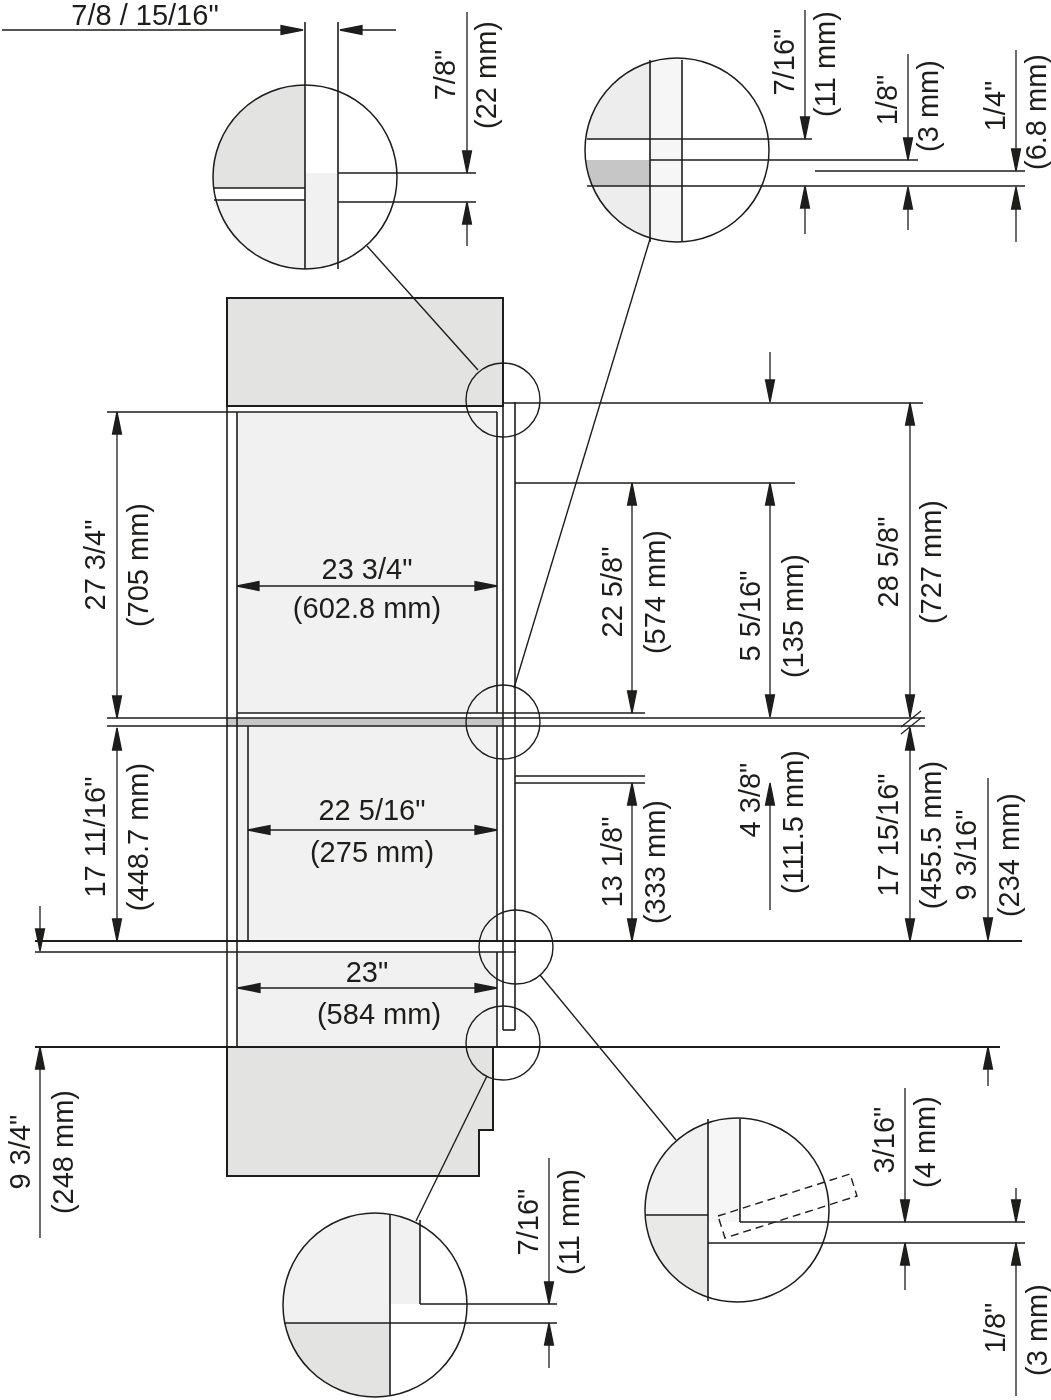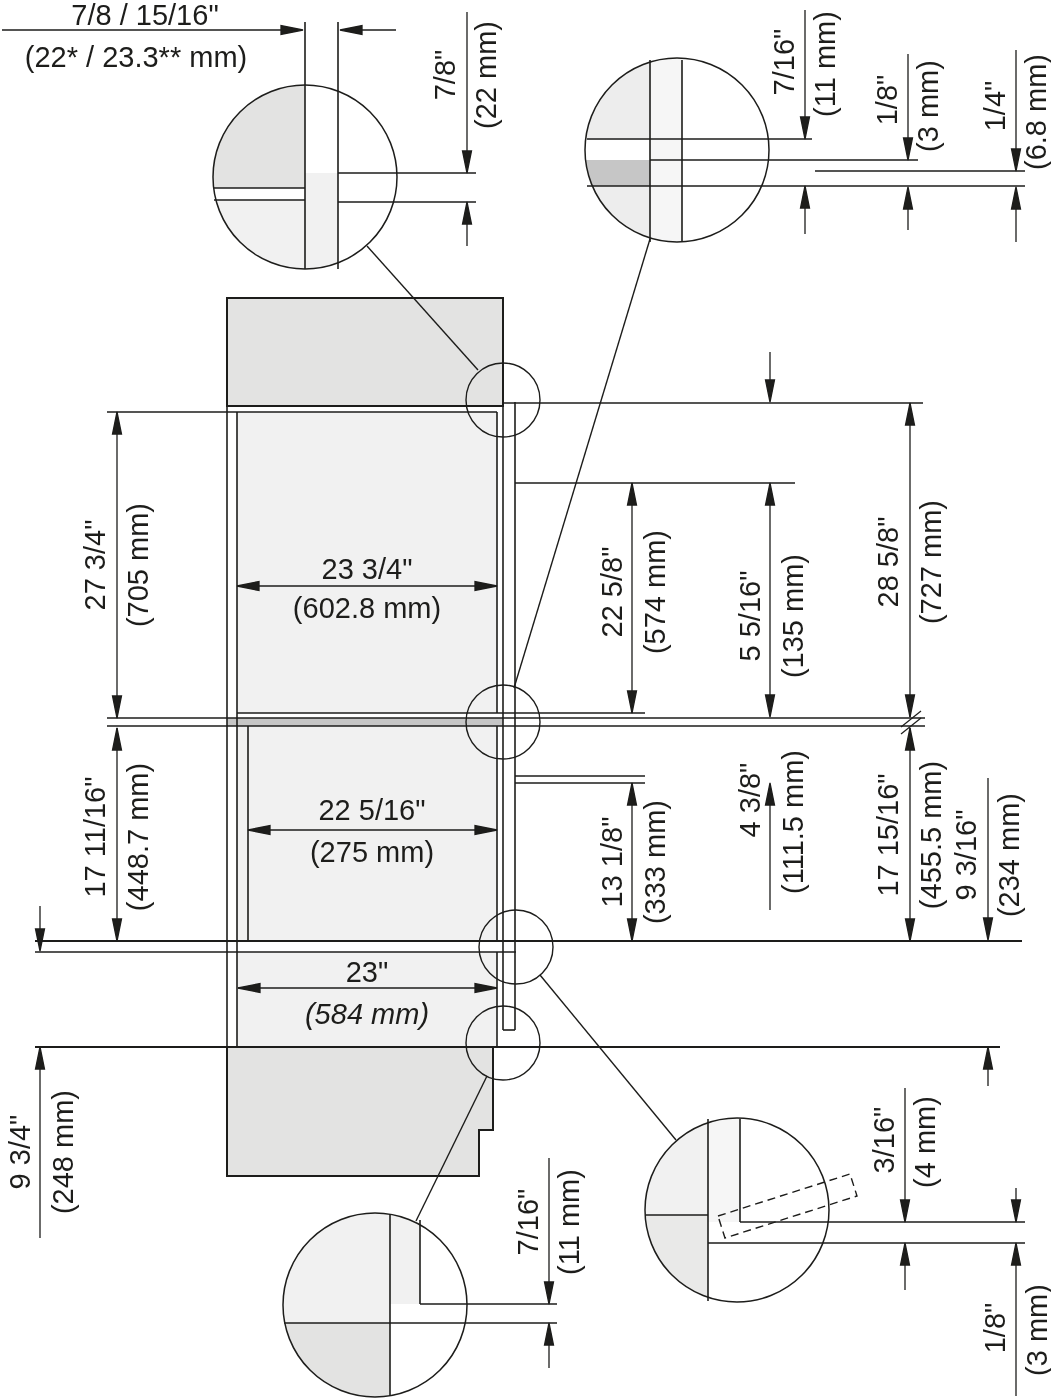--- a/index.html
+++ b/index.html
@@ -240,21 +240,20 @@
     <line x1="905" y1="1265" x2="905" y2="1290"></line>
 
     <line x1="1016" y1="1188" x2="1016" y2="1200"></line>
     <polygon points="1016,1222 1011.5,1200 1020.5,1200"></polygon>
     <polygon points="1016,1243 1011.5,1265 1020.5,1265"></polygon>
     <line x1="1016" y1="1265" x2="1016" y2="1396"></line>
   </g>
 </svg>
 
 <span class="lbl" style="left:145px;top:15px;">7/8 / 15/16"</span>
-<span class="lbl" style="left:136px;top:57px;">(22* / 23.3** mm)</span>
 <span class="lbl v" style="left:445px;top:75px;">7/8"</span>
 <span class="lbl v" style="left:486px;top:75px;">(22 mm)</span>
 <span class="lbl v" style="left:784px;top:62px;">7/16"</span>
 <span class="lbl v" style="left:825px;top:64px;">(11 mm)</span>
 <span class="lbl v" style="left:887px;top:100px;">1/8"</span>
 <span class="lbl v" style="left:928px;top:106px;">(3 mm)</span>
 <span class="lbl v" style="left:995px;top:106px;">1/4"</span>
 <span class="lbl v" style="left:1036px;top:112px;">(6.8 mm)</span>
 <span class="lbl v" style="left:95px;top:565px;">27 3/4"</span>
 <span class="lbl v" style="left:138px;top:565px;">(705 mm)</span>
@@ -272,21 +271,21 @@
 <span class="lbl" style="left:372px;top:852px;">(275 mm)</span>
 <span class="lbl v" style="left:612px;top:862px;">13 1/8"</span>
 <span class="lbl v" style="left:655px;top:862px;">(333 mm)</span>
 <span class="lbl v" style="left:750px;top:800px;">4 3/8"</span>
 <span class="lbl v" style="left:793px;top:822px;">(111.5 mm)</span>
 <span class="lbl v" style="left:888px;top:835px;">17 15/16"</span>
 <span class="lbl v" style="left:931px;top:835px;">(455.5 mm)</span>
 <span class="lbl v" style="left:966px;top:855px;">9 3/16"</span>
 <span class="lbl v" style="left:1009px;top:855px;">(234 mm)</span>
 <span class="lbl" style="left:367px;top:972px;">23"</span>
-<span class="lbl" style="left:367px;top:1014px;font-style:italic;">(584 mm)</span>
+<span class="lbl" style="left:379px;top:1014px;">(584 mm)</span>
 <span class="lbl v" style="left:20px;top:1152px;">9 3/4"</span>
 <span class="lbl v" style="left:63px;top:1152px;">(248 mm)</span>
 <span class="lbl v" style="left:528px;top:1222px;">7/16"</span>
 <span class="lbl v" style="left:569px;top:1222px;">(11 mm)</span>
 <span class="lbl v" style="left:884px;top:1140px;">3/16"</span>
 <span class="lbl v" style="left:925px;top:1142px;">(4 mm)</span>
 <span class="lbl v" style="left:995px;top:1328px;">1/8"</span>
 <span class="lbl v" style="left:1037px;top:1330px;">(3 mm)</span>
 
 </div>

